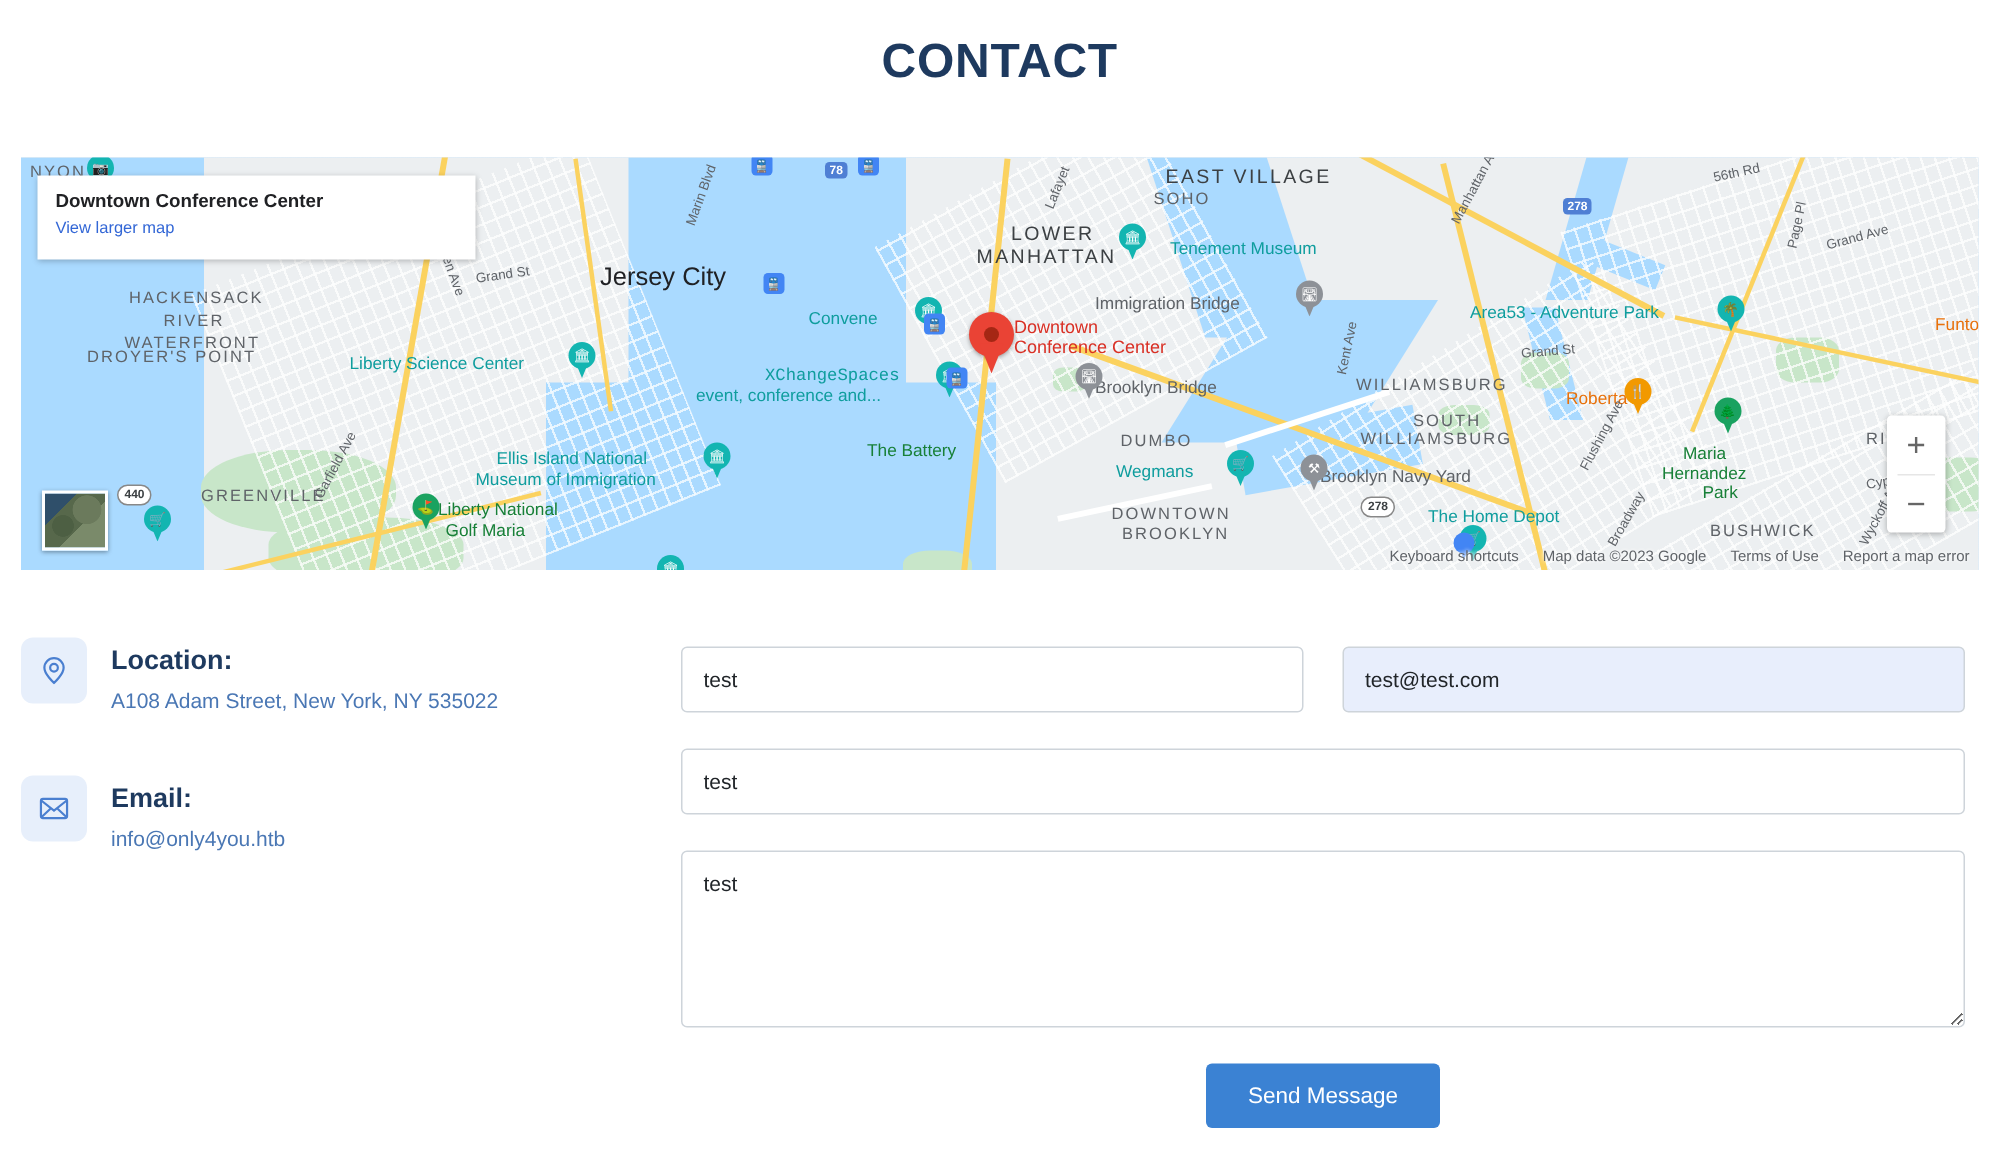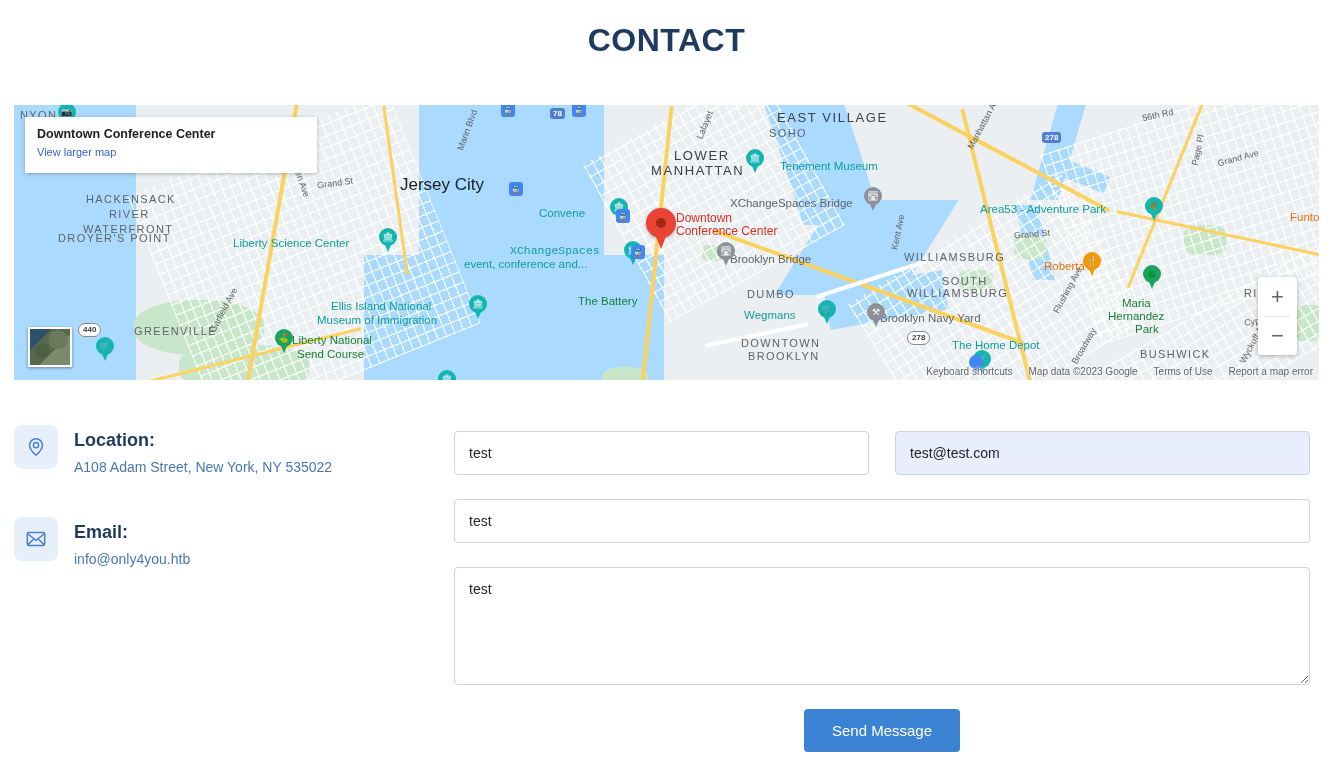--- a/index.html
+++ b/index.html
@@ -291,26 +291,26 @@
   <div class="map-label lbl-city" style="left:386px;top:70px;">Jersey City</div>
 
   <div class="map-label lbl-poi-t" style="left:766px;top:55px;">Tenement Museum</div>
   <div class="map-label lbl-poi-t" style="left:219px;top:132px;">Liberty Science Center</div>
   <div class="map-label lbl-poi-t" style="left:525px;top:102px;">Convene</div>
   <div class="map-label lbl-poi-t" style="left:496px;top:139px;font-family:Liberation Mono, monospace;">XChangeSpaces</div>
   <div class="map-label lbl-poi-t" style="left:450px;top:153px;">event, conference and...</div>
   <div class="map-label lbl-poi-t" style="left:317px;top:195px;">Ellis Island National</div>
   <div class="map-label lbl-poi-t" style="left:303px;top:209px;">Museum of Immigration</div>
   <div class="map-label lbl-poi-g" style="left:278px;top:229px;">Liberty National</div>
-  <div class="map-label lbl-poi-g" style="left:283px;top:243px;">Send Course</div>
+  <div class="map-label lbl-poi-g" style="left:283px;top:243px;">Golf Maria</div>
   <div class="map-label lbl-poi-g" style="left:564px;top:190px;">The Battery</div>
   <div class="map-label lbl-poi-t" style="left:730px;top:204px;">Wegmans</div>
   <div class="map-label lbl-poi-gy" style="left:866px;top:207px;">Brooklyn Navy Yard</div>
   <div class="map-label lbl-poi-t" style="left:938px;top:234px;">The Home Depot</div>
-  <div class="map-label lbl-poi-gy" style="left:716px;top:92px;">XChangeSpaces Bridge</div>
+  <div class="map-label lbl-poi-gy" style="left:716px;top:92px;">Immigration Bridge</div>
   <div class="map-label lbl-poi-gy" style="left:716px;top:148px;">Brooklyn Bridge</div>
   <div class="map-label lbl-poi-t" style="left:966px;top:98px;">Area53 - Adventure Park</div>
   <div class="map-label lbl-poi-o" style="left:1030px;top:155px;">Roberta's</div>
   <div class="map-label lbl-poi-o" style="left:1276px;top:106px;">Funtopia USA</div>
   <div class="map-label lbl-poi-g" style="left:1108px;top:192px;">Maria</div>
   <div class="map-label lbl-poi-g" style="left:1094px;top:205px;">Hernandez</div>
   <div class="map-label lbl-poi-g" style="left:1121px;top:218px;">Park</div>
 
   <div class="map-label lbl-street" style="left:432px;top:20px;transform:rotate(-70deg);">Marin Blvd</div>
   <div class="map-label lbl-street" style="left:303px;top:73px;transform:rotate(-8deg);">Grand St</div>

